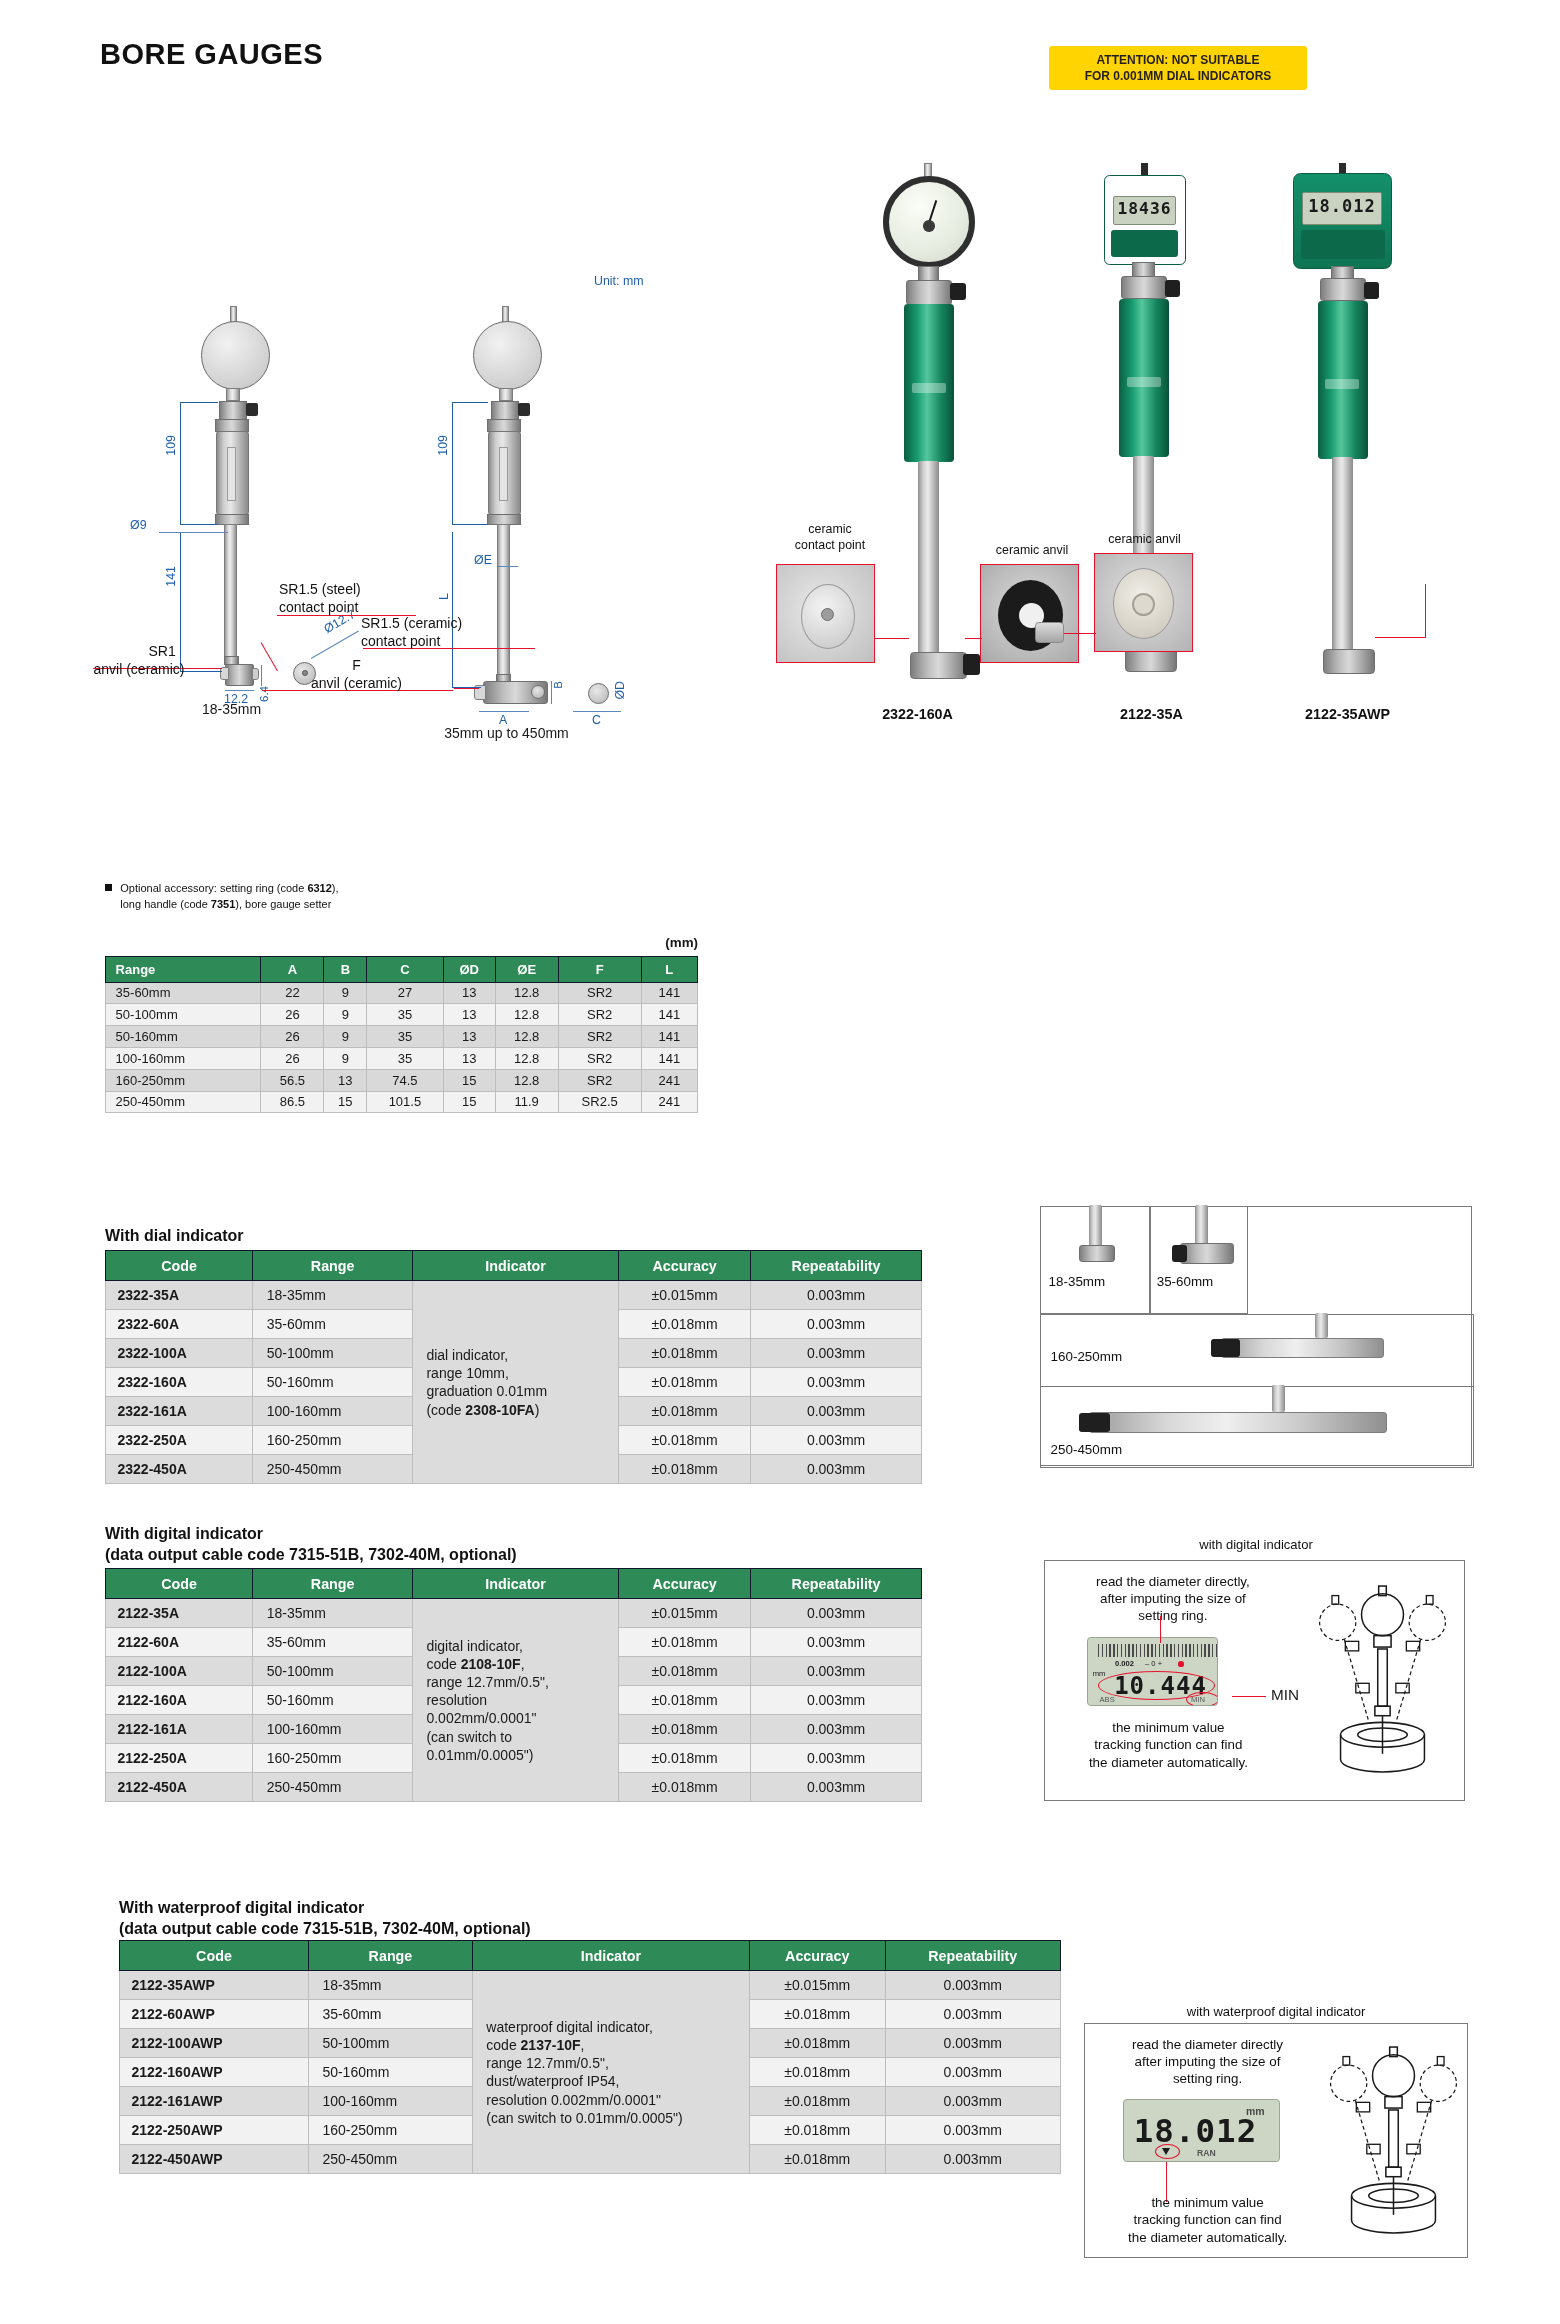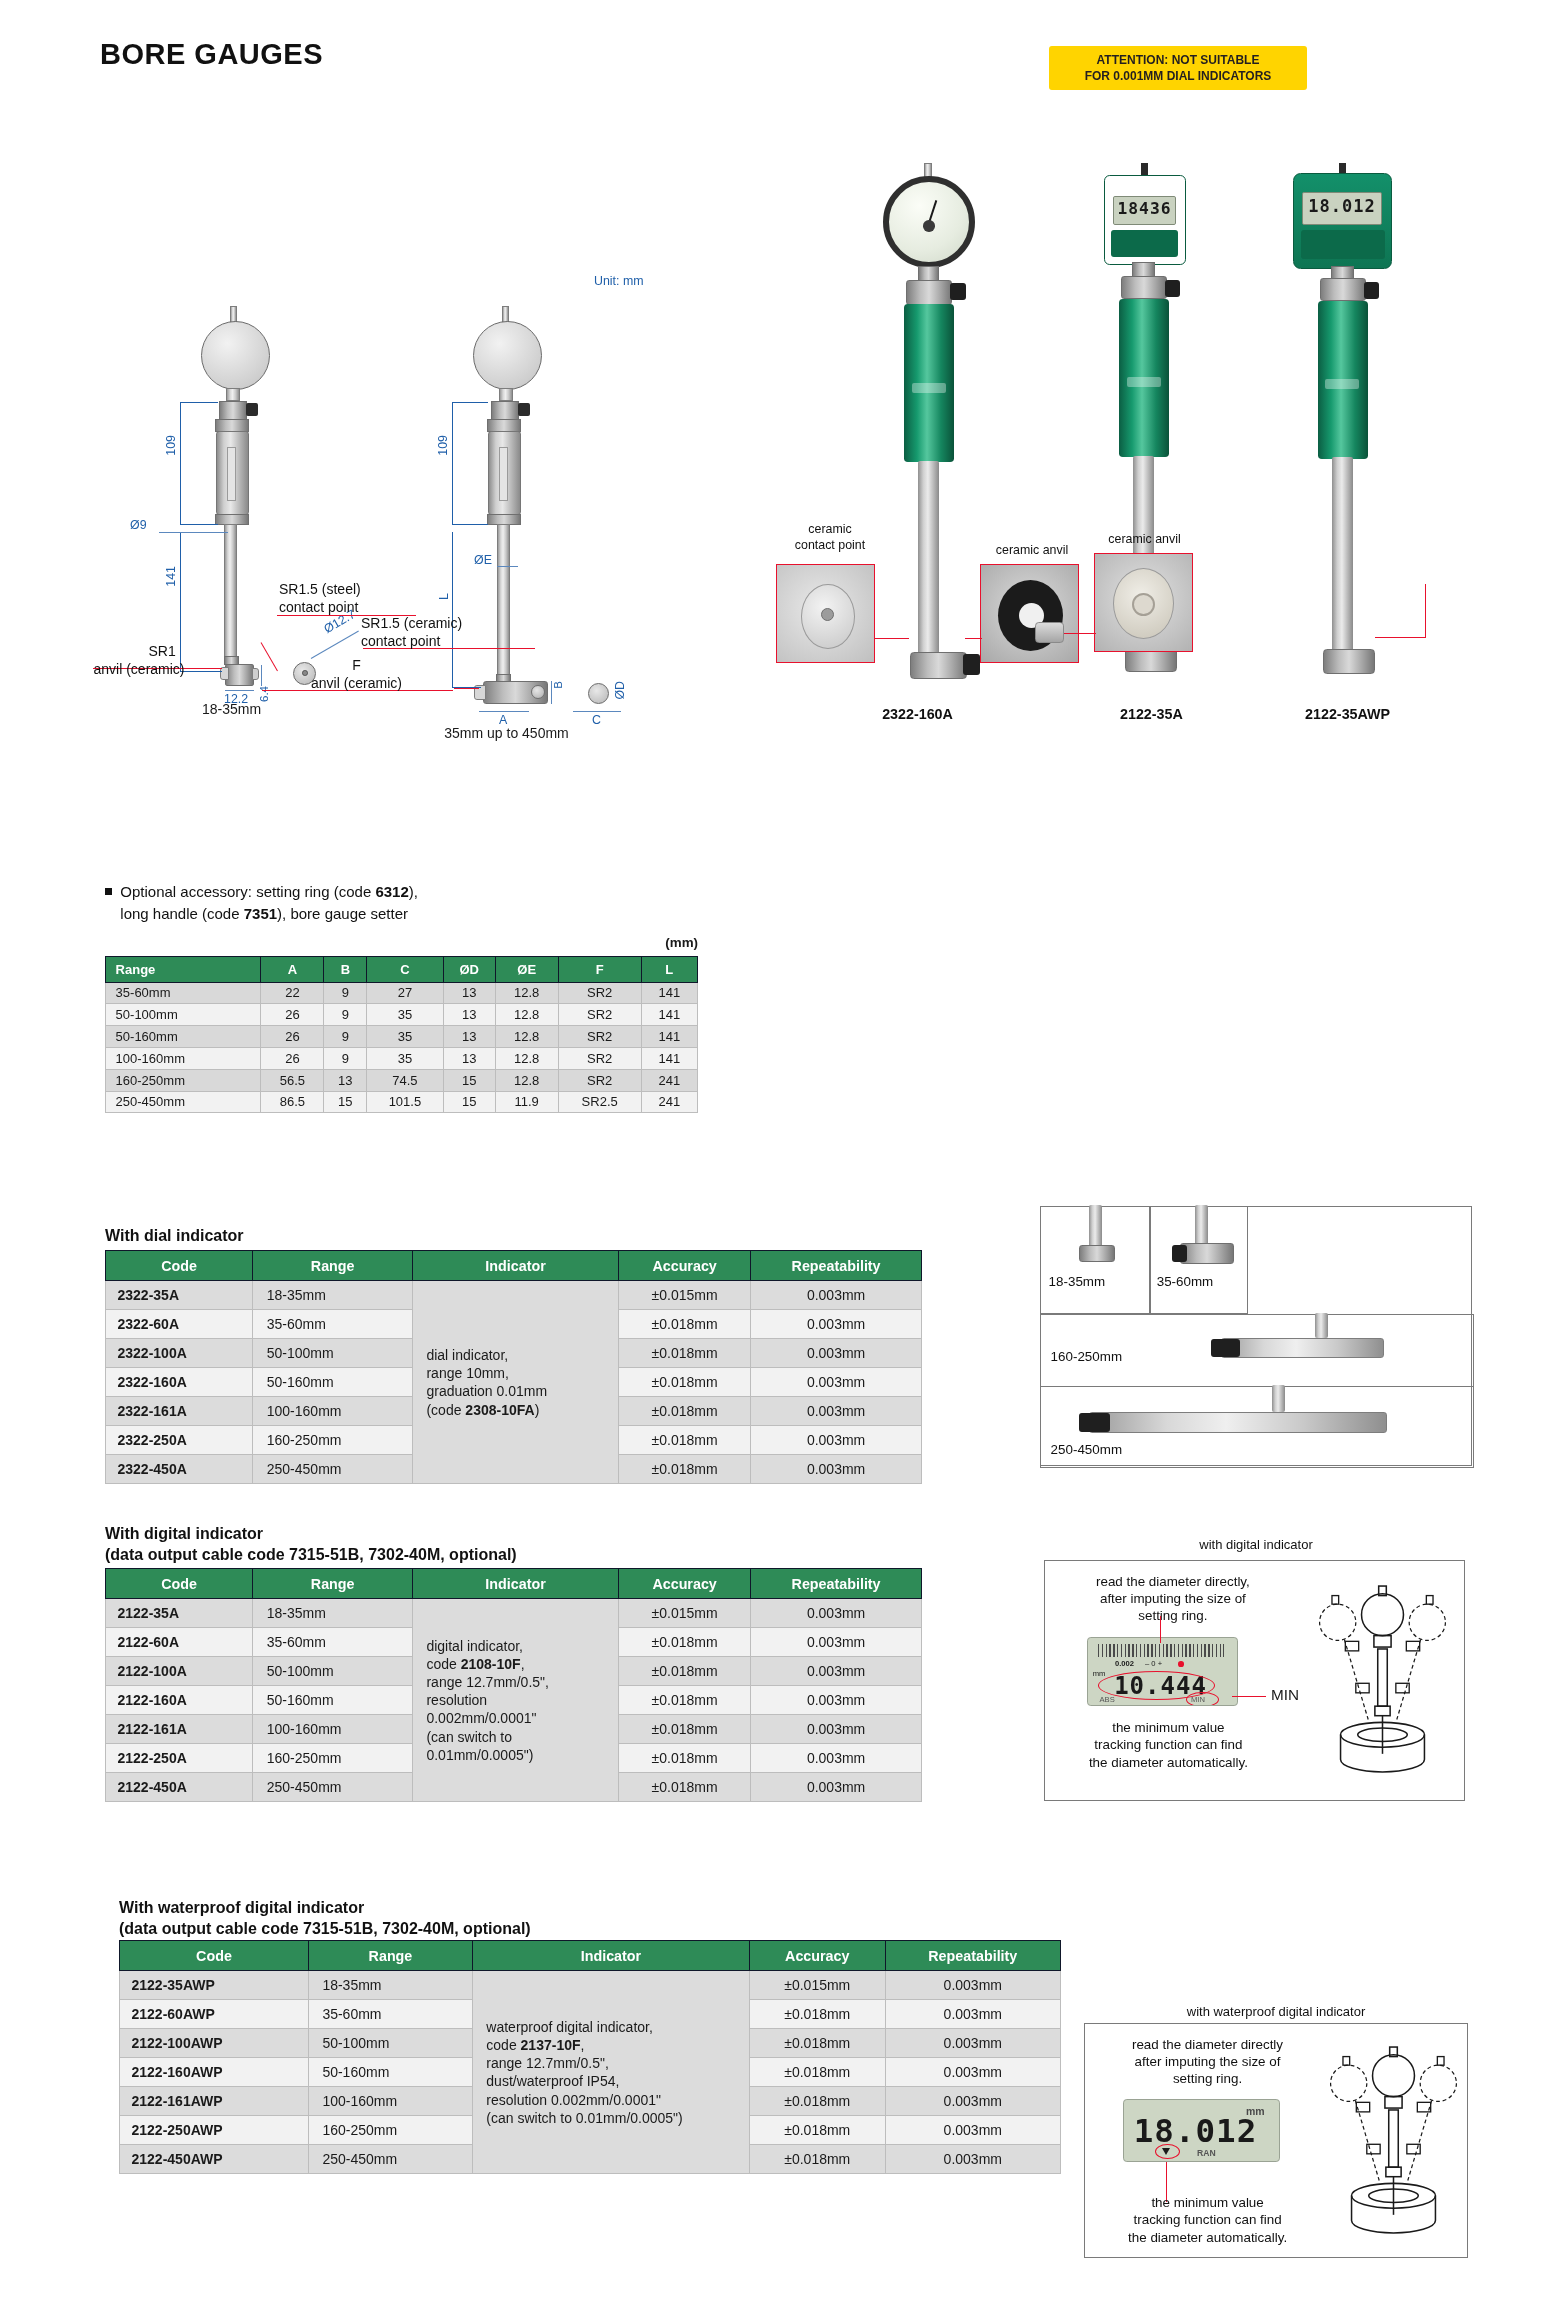--- a/index.html
+++ b/index.html
@@ -58,21 +58,21 @@
   }
   .shaft {
     background:linear-gradient(90deg,#8f8f8f 0%,#cfcfcf 25%,#ebebeb 47%,#bdbdbd 72%,#8a8a8a 100%);
     border-radius:1.9px;
   }
   .photo-caption { font-size:14.3px; font-weight:bold; text-align:center; color:#111; }
   .photo-note { font-size:12.4px; text-align:center; color:#111; line-height:1.25; }
   .redbox { border:1.5px solid #E8112D; }
 
   
-  #optional-note { left:105px; top:881px; font-size:15px; line-height:1.45; color:#111; }
+  #optional-note { left:105px; top:881px; font-size:11px; line-height:1.45; color:#111; }
   #optional-note .sq {
     display:inline-block; width:6.7px; height:6.7px; background:#111;
     vertical-align:middle; margin-right:8.6px; margin-bottom:2.9px;
   }
 
   
   table { border-collapse:collapse; }
   .tbl th {
     background:#2E8B57; color:#fff; font-weight:bold;
     border:1px solid #0f172a; text-align:center; white-space:nowrap;
@@ -647,21 +647,21 @@
   </div>
 </div>
 
 <div class="abs panel-title" style="left:1040px; top:1537px; width:432px;">with digital indicator</div>
 <div class="abs panel" style="left:1044px; top:1560px; width:421px; height:241px;">
   <div class="abs info-text" style="left:13.4px; top:11.5px; width:229px;">
     <div>read the diameter directly,</div>
     <div>after imputing the size of</div>
     <div>setting ring.</div>
   </div>
-  <div class="abs lcd" style="left:42px; top:76px; width:151px; height:69px;">
+  <div class="abs lcd" style="left:42px; top:76px; width:131px; height:69px;">
     <div class="abs" style="left:9.6px; top:5.7px; width:126px; height:13.4px; background:repeating-linear-gradient(90deg,#4a4a4a 0 1.4px, transparent 1.4px 3.8px);"></div>
     <div class="abs" style="left:27px; top:21px; font-size:7.6px; font-weight:bold;">0.002</div>
     <div class="abs" style="left:57px; top:21px; font-size:7.6px;">– 0 +</div>
     <div class="abs" style="left:90px; top:23px; width:5.7px; height:5.7px; border-radius:50%; background:#e8112d;"></div>
     <div class="abs" style="left:4.8px; top:31px; font-size:7.6px;">mm</div>
     <div class="abs lcd-digits" style="left:0px; top:34px; width:145px; text-align:center; font-size:24px;">10.444</div>
     <div class="abs" style="left:11.5px; top:57px; font-size:7.6px; color:#555;">ABS</div>
     <div class="abs" style="left:103px; top:57px; font-size:7.6px; color:#555;">MIN</div>
     <div class="abs" style="left:9.6px; top:32.5px; width:117px; height:29px; border:1.9px solid #e8112d; border-radius:50%;"></div>
     <div class="abs" style="left:98px; top:54px; width:32.5px; height:15.3px; border:1.4px solid #e8112d; border-radius:50%;"></div>

